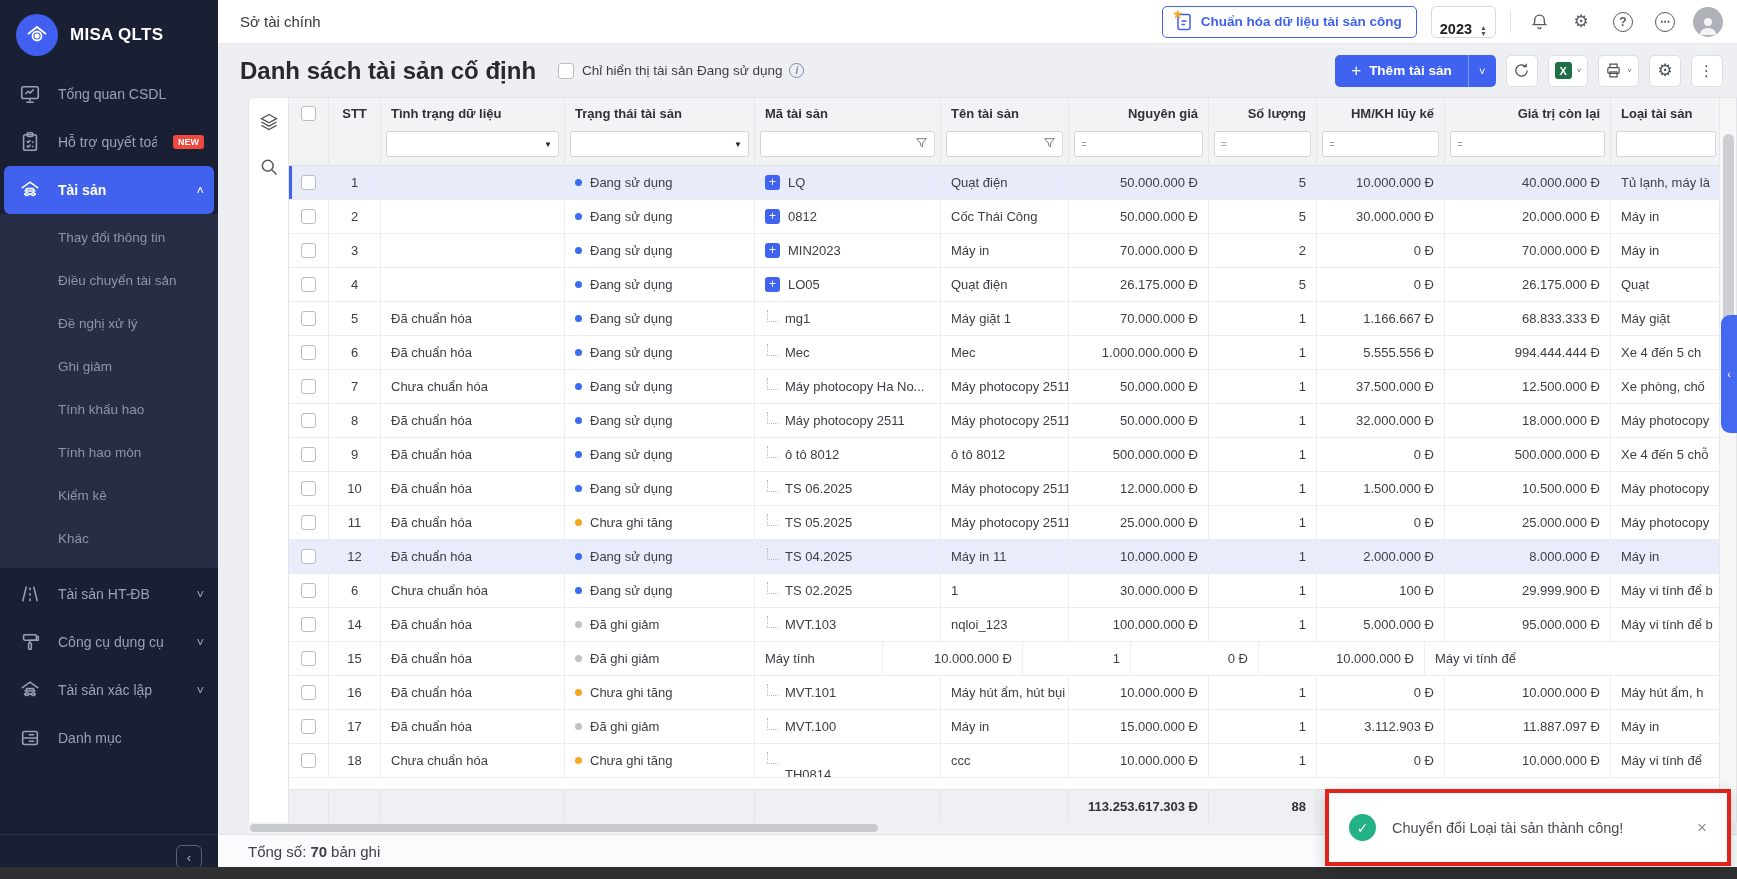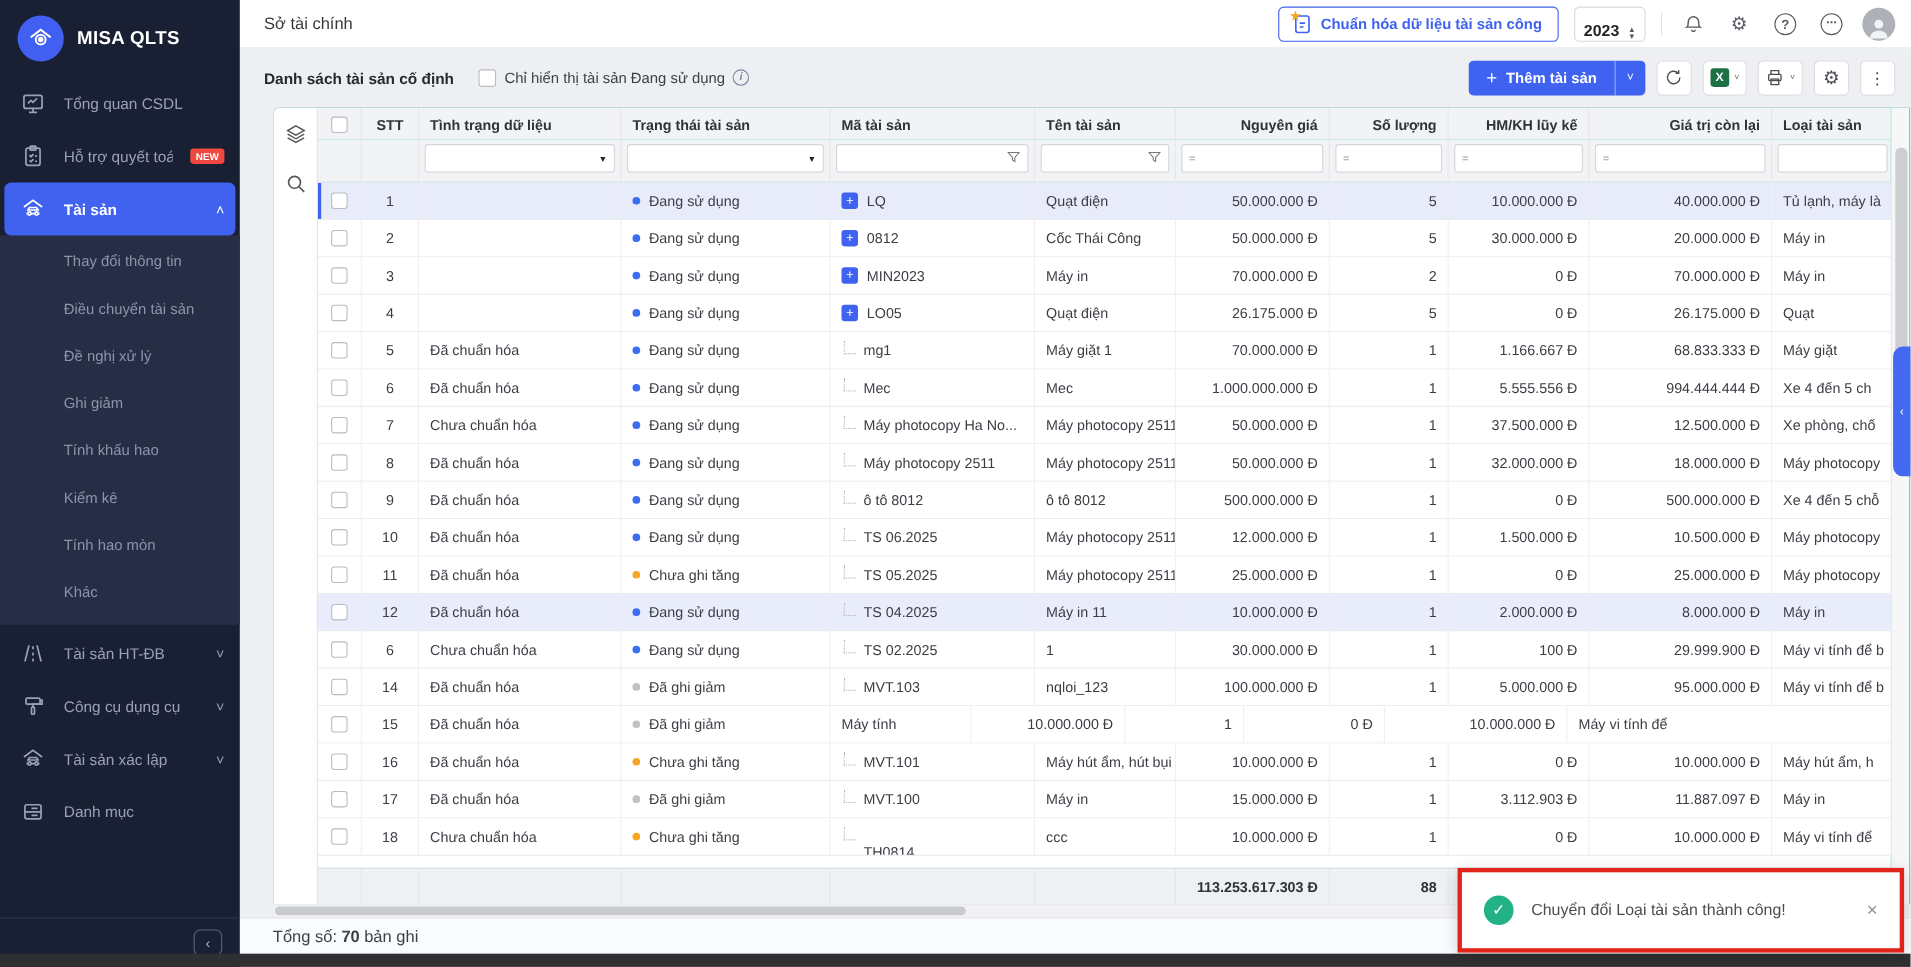--- a/index.html
+++ b/index.html
@@ -41,38 +41,38 @@
   .spin { display:flex; flex-direction:column; line-height:6px; }
   .spin span { font-size:7px; color:#555; }
   .tb-sep { width:1px; height:22px; background:#e2e4e8; }
   .tb-ic { width:28px; height:28px; display:flex; align-items:center; justify-content:center; color:#565b63; cursor:pointer; }
   .tb-ic svg { width:19px; height:19px; stroke:#565b63; }
   .ring-ic { width:20px; height:20px; border:1.6px solid #565b63; border-radius:50%; display:flex; align-items:center; justify-content:center; font-size:12px; font-weight:bold; color:#565b63; }
   .avatar { width:30px; height:30px; border-radius:50%; background:#aeb2b8; overflow:hidden; display:flex; align-items:flex-end; justify-content:center; cursor:pointer; }
   .avatar svg { width:24px; height:24px; }
 
   .page-header { position:absolute; left:0; right:0; top:44px; height:53px; display:flex; align-items:center; padding:0 14px 0 22px; }
-  .page-title { font-size:14px; font-weight:bold; color:#27292e; margin-right:22px; }
+  .page-title { font-size:24px; font-weight:bold; color:#27292e; margin-right:22px; }
   .chk { width:16px; height:16px; border:1.5px solid #b9bcc2; border-radius:3px; background:#fff; cursor:pointer; }
   .chk-label { margin-left:8px; font-size:13.5px; color:#3c3f45; }
   .info-ic { margin-left:7px; width:15px; height:15px; border:1.3px solid #7c87a8; border-radius:50%; color:#7c87a8; font-size:10px; display:inline-flex; align-items:center; justify-content:center; font-style:italic; font-weight:bold; cursor:pointer; }
   .ph-right { margin-left:auto; display:flex; align-items:center; gap:10px; }
   .btn-split { display:flex; height:32px; border-radius:5px; overflow:hidden; cursor:pointer; }
   .btn-split .main-part { background:#3f62f0; color:#fff; display:flex; align-items:center; gap:8px; padding:0 16px; font-size:13.5px; font-weight:bold; }
   .btn-split .plus { font-size:17px; font-weight:normal; }
   .btn-split .drop-part { background:#3f62f0; border-left:1px solid rgba(255,255,255,.35); width:28px; color:#fff; display:flex; align-items:center; justify-content:center; font-size:11px; }
   .tool-btn { height:32px; min-width:32px; background:#fff; border:1px solid #dcdee3; border-radius:5px; display:flex; align-items:center; justify-content:center; gap:5px; padding:0 6px; color:#4a4e55; cursor:pointer; }
   .tool-btn svg { width:17px; height:17px; stroke:#4a4e55; }
   .tool-btn .mini-caret { font-size:8px; color:#666; }
   .xls { width:17px; height:17px; background:#1e7145; border-radius:3px; color:#fff; font-size:11px; font-weight:bold; display:flex; align-items:center; justify-content:center; }
   .gear-glyph { font-size:17px; line-height:1; }
   .dots-glyph { font-size:15px; letter-spacing:1px; }
 
   
-  .table-wrap { position:absolute; left:30px; top:97px; right:0; height:725px; display:flex; background:#14b8a6; border:1px solid #e3e5e9; border-bottom:none; border-radius:6px 0 0 0; overflow:hidden; }
+  .table-wrap { position:absolute; left:30px; top:97px; right:0; height:725px; display:flex; background:#fef9c3; border:1px solid #e3e5e9; border-bottom:none; border-radius:6px 0 0 0; overflow:hidden; }
   .gutter { width:40px; flex:0 0 40px; border-right:1px solid #e3e5e9; background:#fff; display:flex; flex-direction:column; align-items:center; padding-top:14px; gap:22px; position:relative; }
   .gutter svg { width:20px; height:20px; stroke:#555; }
 
   .grid { flex:1; display:flex; flex-direction:column; overflow:hidden; }
   .hrow { display:flex; background:#f2f3f5; }
   .hcell { font-weight:bold; color:#2f3237; font-size:13px; padding:8px 10px 6px 10px; white-space:nowrap; overflow:hidden; border-right:1px solid #e6e7ea; display:flex; align-items:center; }
   .frow { display:flex; background:#f2f3f5; border-bottom:1px solid #dfe1e5; }
   .fcell { padding:4px 5px 8px 5px; border-right:1px solid #e6e7ea; display:flex; align-items:center; }
   .fctl { flex:1; height:26px; background:#fff; border:1px solid #d4d6db; border-radius:3px; display:flex; align-items:center; padding:0 6px; gap:4px; cursor:text; }
   .fctl .caret { margin-left:auto; font-size:8px; color:#222; }
@@ -179,22 +179,22 @@
     <span class="side-label" style="font-weight:bold;">Tài sản</span>
     <span class="side-chev">˄</span>
   </div>
 
   <div class="submenu" id="submenu">
       <div class="submenu-item">Thay đổi thông tin</div>
       <div class="submenu-item">Điều chuyển tài sản</div>
       <div class="submenu-item">Đề nghị xử lý</div>
       <div class="submenu-item">Ghi giảm</div>
       <div class="submenu-item">Tính khấu hao</div>
+      <div class="submenu-item">Tính hao mòn</div>
       <div class="submenu-item">Kiểm kê</div>
-      <div class="submenu-item">Tính hao mòn</div>
       <div class="submenu-item">Khác</div>
     </div>
 
   <div class="side-item">
     <span class="s-icon">
       <svg viewBox="0 0 24 24" fill="none" stroke-width="1.7">
           <path d="M8 4 L4 20 M16 4 L20 20"></path>
           <path d="M12 5 v3 M12 11 v3 M12 17 v3" stroke-dasharray="3 2"></path>
         </svg>
     </span>

